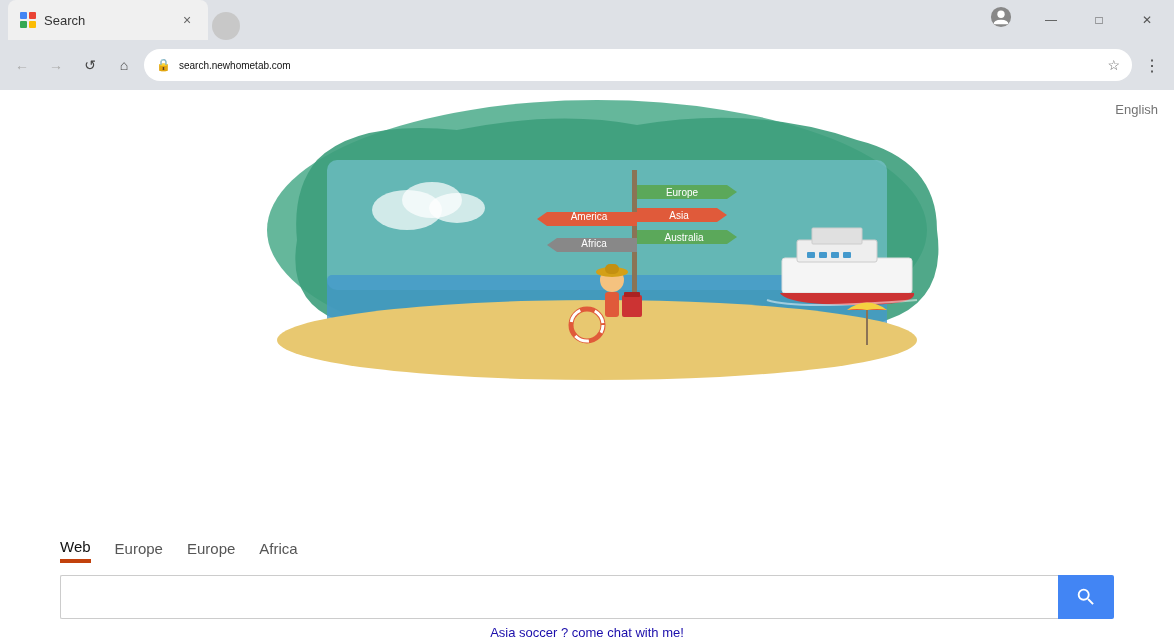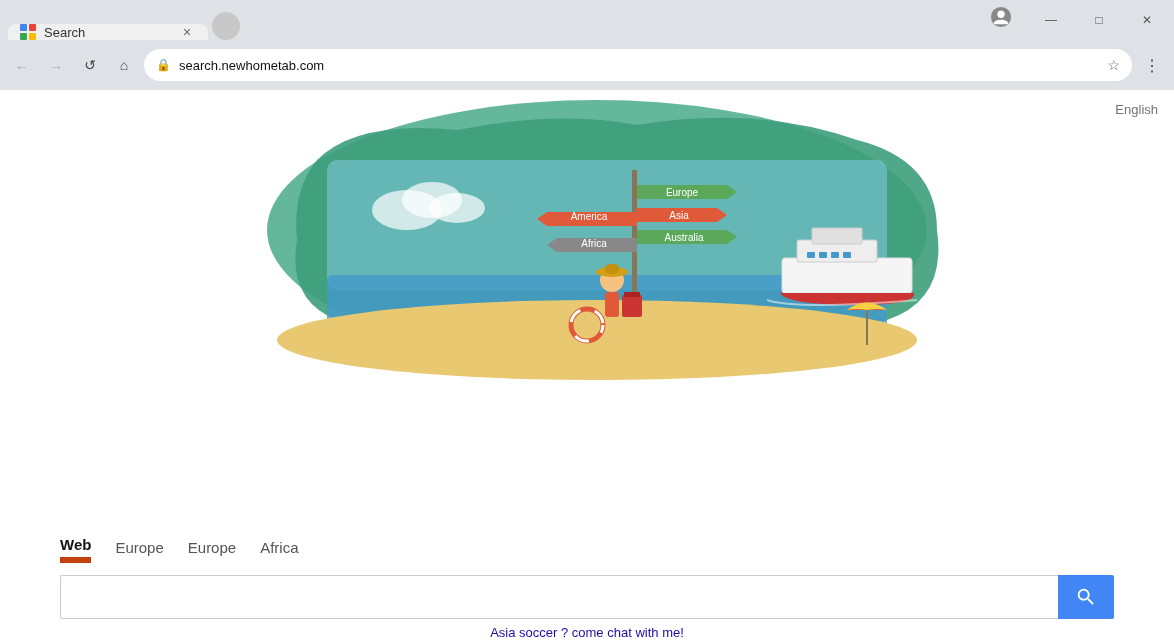--- a/index.html
+++ b/index.html
@@ -10,21 +10,21 @@
       display: flex;
       align-items: flex-end;
       height: 40px;
       background: #dee1e6;
       padding: 0 8px;
       padding-top: 8px;
     }
     .tab-active {
       background: #f0f0f0;
       border-radius: 8px 8px 0 0;
-      height: 16px;
+      height: 40px;
       display: flex;
       align-items: center;
       padding: 0 12px;
       min-width: 200px;
       max-width: 240px;
       font-size: 13px;
       color: #333;
       gap: 8px;
       position: relative;
     }
@@ -100,21 +100,21 @@
       flex: 1;
       background: #fff;
       border-radius: 20px;
       display: flex;
       align-items: center;
       padding: 4px 12px;
       height: 32px;
       gap: 8px;
     }
     .lock-icon { color: #666; font-size: 12px; }
-    .address-text { font-size: 13px; color: #111; flex: 1; }
+    .address-text { font-size: 10px; color: #111; flex: 1; }
     .star-icon { color: #666; font-size: 14px; cursor: pointer; }
     .menu-btn {
       width: 28px;
       height: 28px;
       display: flex;
       align-items: center;
       justify-content: center;
       cursor: pointer;
       color: #444;
       font-size: 16px;
@@ -165,23 +165,23 @@
       margin-bottom: 12px;
       align-items: center;
     }
     .tab-item {
       font-size: 15px;
       cursor: pointer;
       color: #555;
       padding-bottom: 4px;
     }
     .tab-item.active {
-      font-weight: bold;
+      font-weight: normal;
       color: #111;
-      border-bottom: 6px solid #c2410c;
+      border-bottom: 4px solid #c2410c;
     }
 
     .search-bar {
       display: flex;
       width: 100%;
       height: 44px;
     }
     .search-input {
       flex: 1;
       border: 1px solid #ccc;

